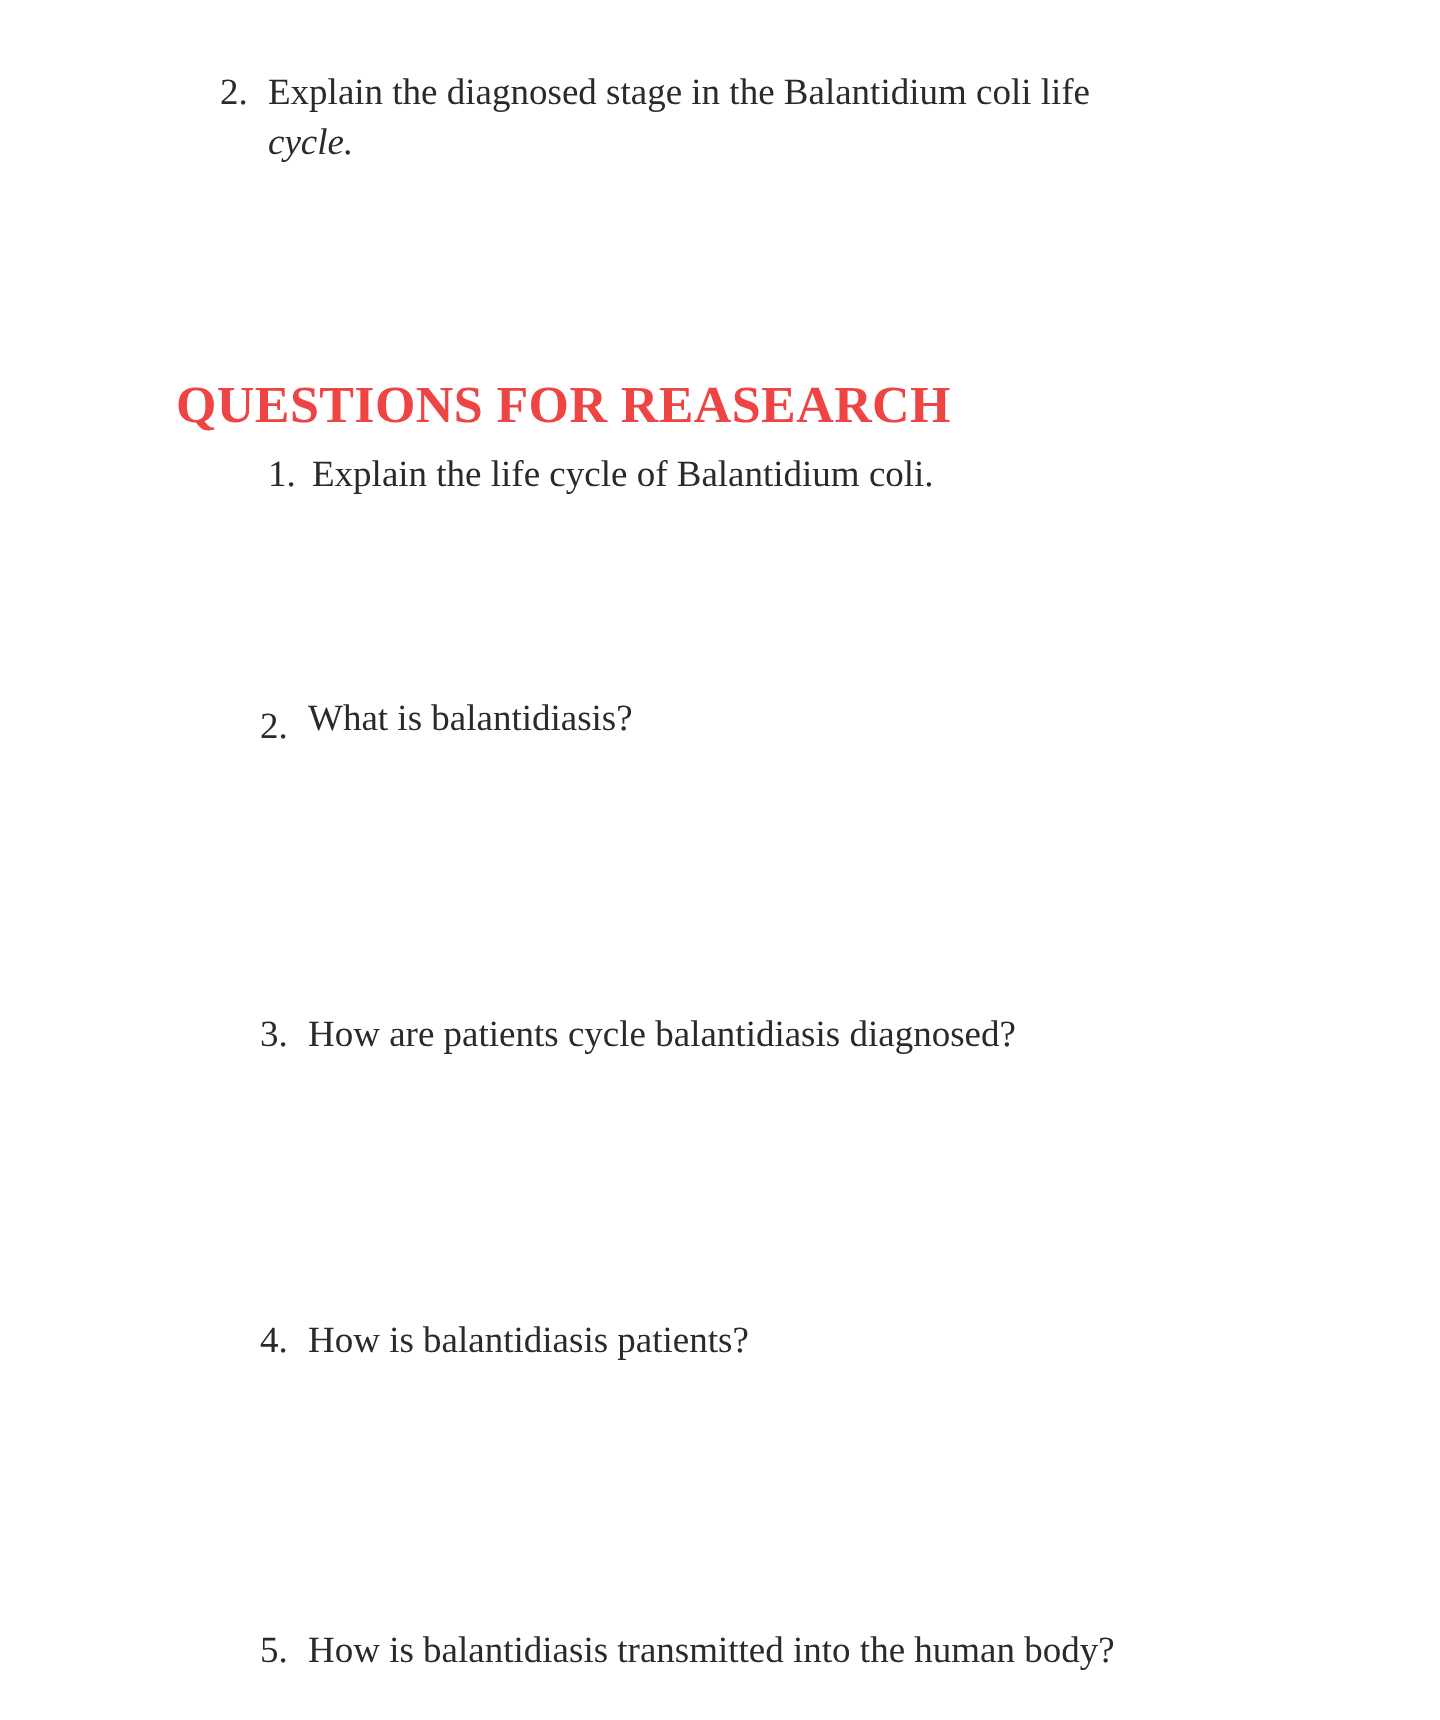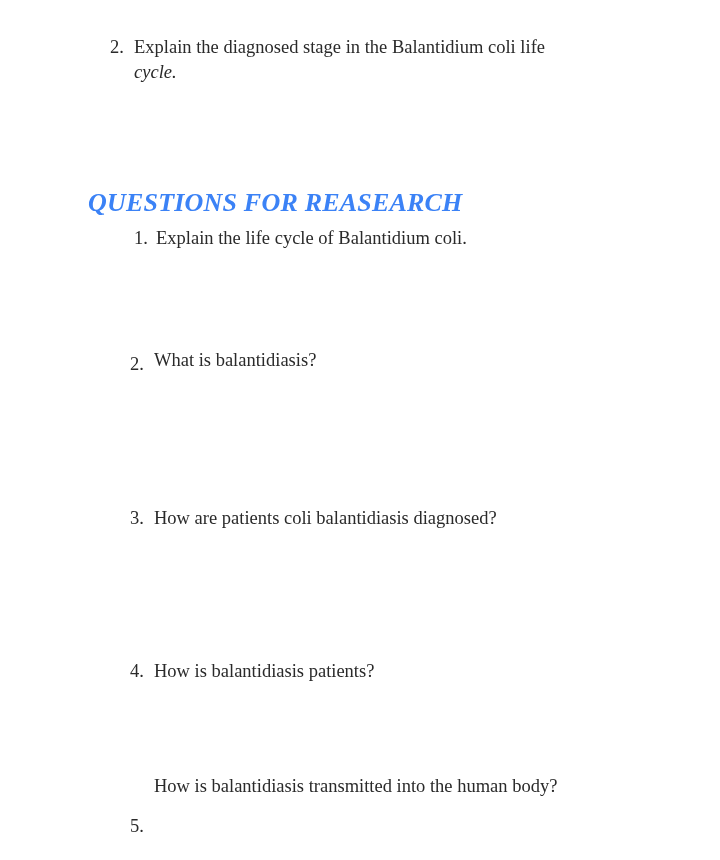--- a/index.html
+++ b/index.html
@@ -1,19 +1,19 @@
 <!DOCTYPE html>
 <html><head>
 <meta charset="utf-8">
 <style>
   html, body { margin:0; padding:0; background:#ffffff; }
   body { width:720px; height:860px; position:relative; overflow:hidden;
          font-family:"Liberation Serif", "DejaVu Serif", serif; color:#222; }
   .line { position:absolute; white-space:nowrap; font-size:18.5px; color:#2a2a2a; }
-  .heading { position:absolute; font-weight:bold; font-size:26px; color:#3b82f6; white-space:nowrap; letter-spacing:0.2px;font-style:italic; }
+  .heading { position:absolute; font-weight:bold; font-size:26px; color:#ef4444; white-space:nowrap; letter-spacing:0.2px; }
 </style>
 </head>
 <body>
 
 <div>
 
   <div>
     <span class="line" style="left:110px; top:37px;">2.</span>
     <span class="line" style="left:134px; top:37px;">Explain the diagnosed stage in the Balantidium coli life</span>
     <span class="line" style="left:134px; top:62px;font-style:italic;">cycle.</span>
@@ -26,26 +26,26 @@
     <span class="line" style="left:156px; top:228px;">Explain the life cycle of Balantidium coli.</span>
   </div>
 
   <div>
     <span class="line" style="left:130px; top:354px;">2.</span>
     <span class="line" style="left:154px; top:350px;">What is balantidiasis?</span>
   </div>
 
   <div>
     <span class="line" style="left:130px; top:508px;">3.</span>
-    <span class="line" style="left:154px; top:508px;">How are patients coli balantidiasis diagnosed?</span>
+    <span class="line" style="left:154px; top:508px;">How are patients cycle balantidiasis diagnosed?</span>
   </div>
 
   <div>
     <span class="line" style="left:130px; top:661px;">4.</span>
     <span class="line" style="left:154px; top:661px;">How is balantidiasis patients?</span>
   </div>
 
   <div>
     <span class="line" style="left:130px; top:816px;">5.</span>
-    <span class="line" style="left:154px; top:776px;">How is balantidiasis transmitted into the human body?</span>
+    <span class="line" style="left:154px; top:816px;">How is balantidiasis transmitted into the human body?</span>
   </div>
 
 </div>
 
 </body></html>

